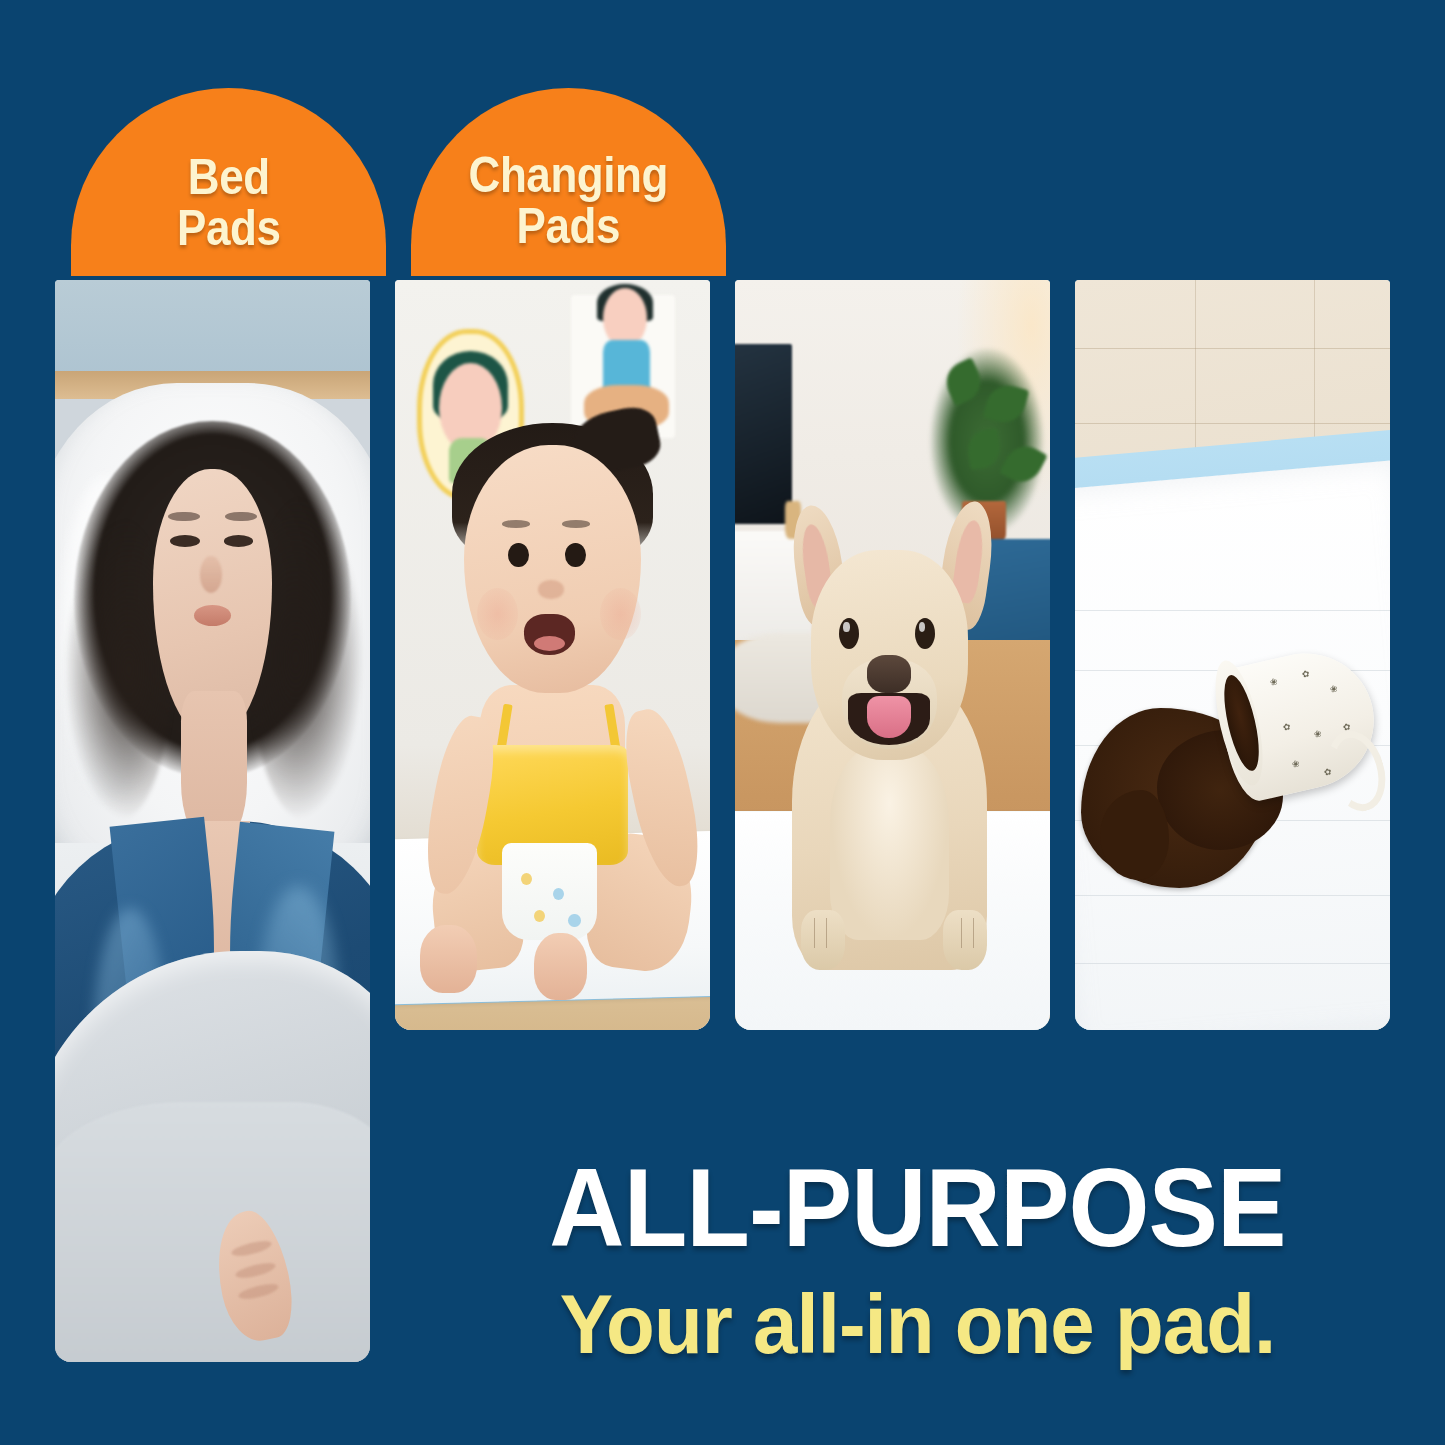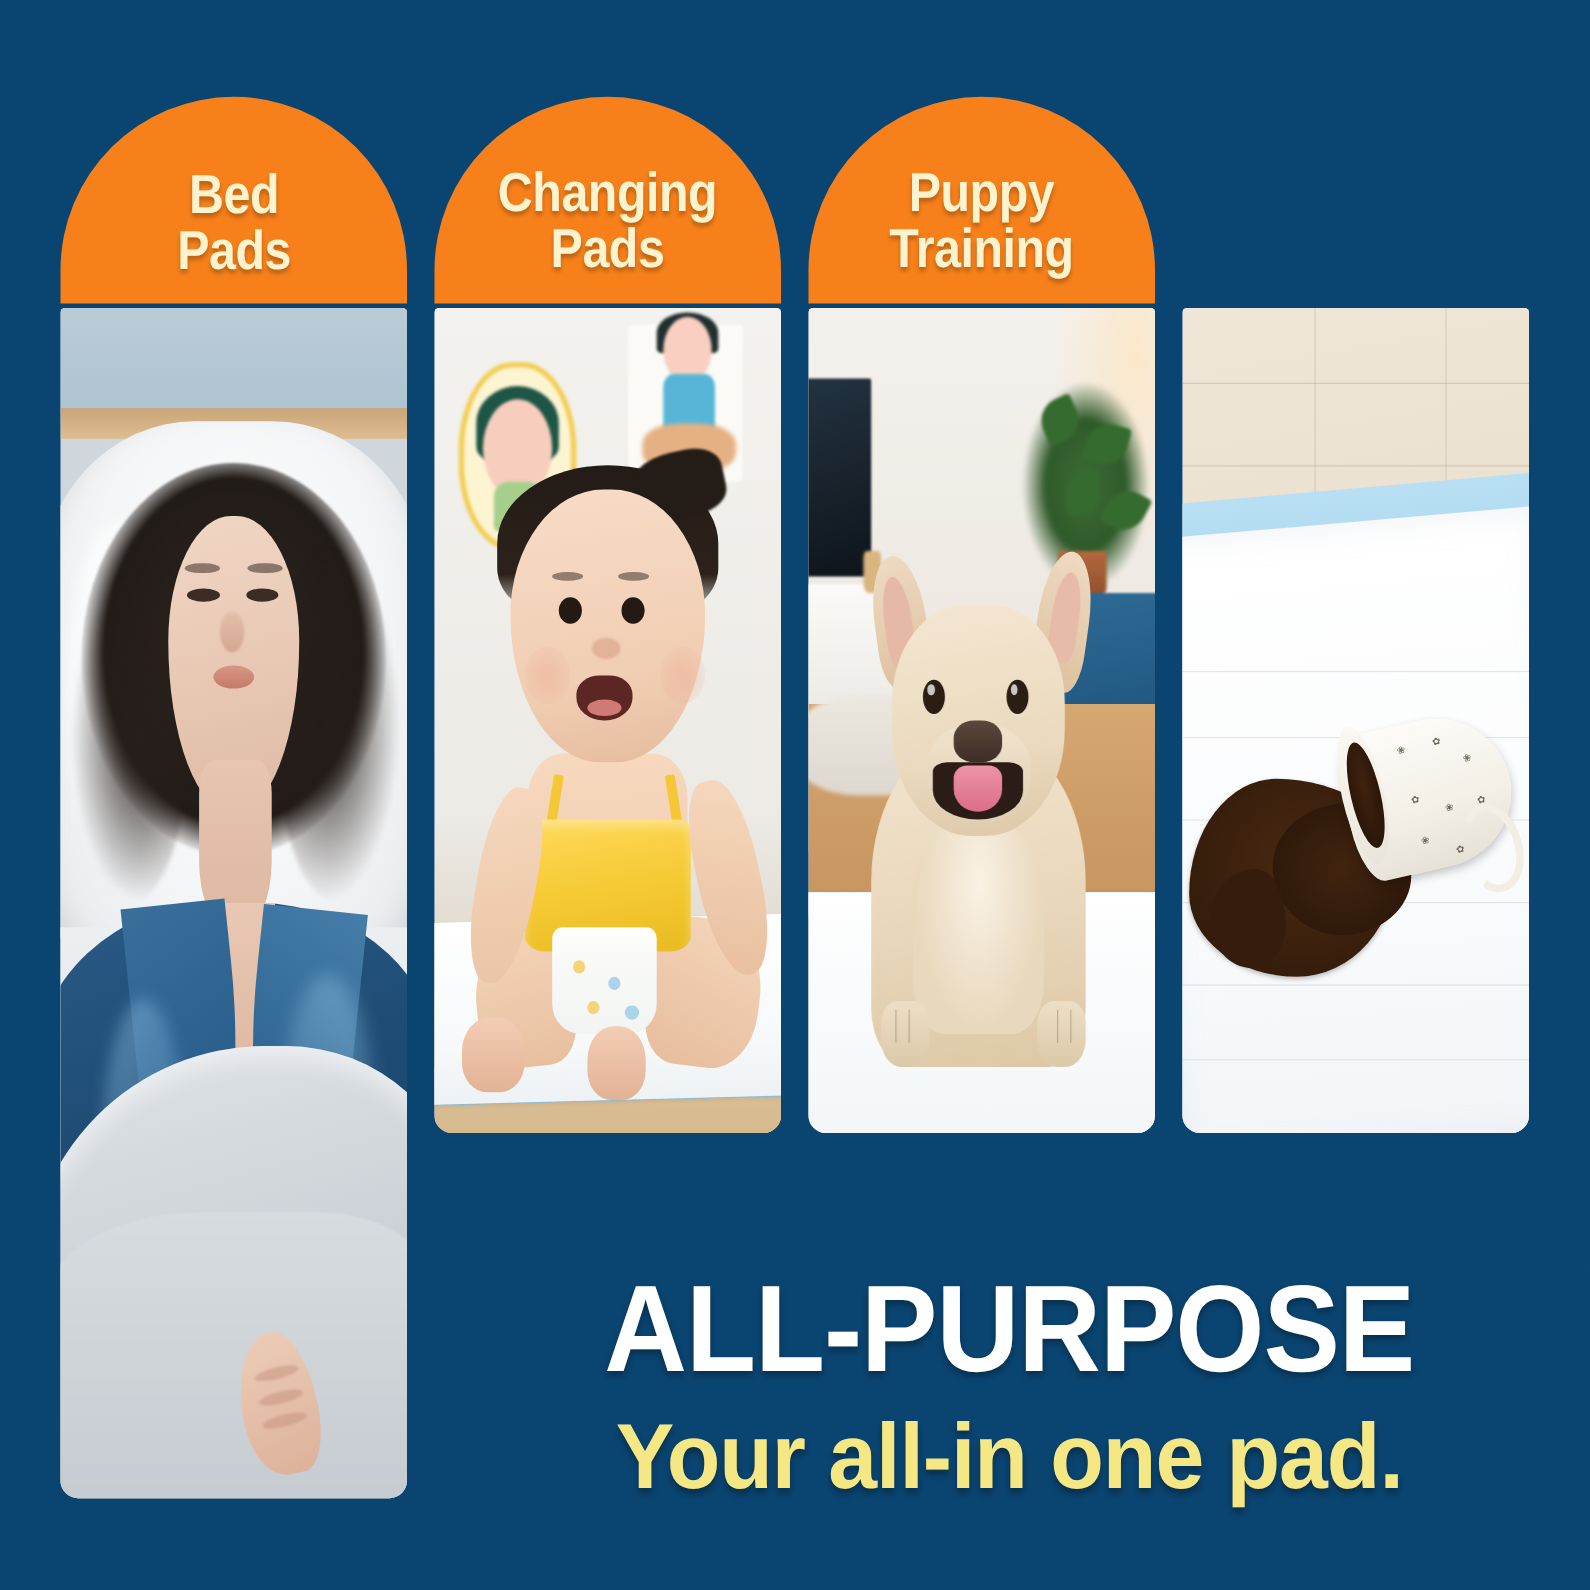--- a/index.html
+++ b/index.html
@@ -8,21 +8,21 @@
     background:#0a4470;
     font-family:"Liberation Sans", sans-serif;
     overflow:hidden;
     position:relative;
   }
   .stage{position:absolute;inset:0;background:#0a4470;}
 
   
   .col{position:absolute;top:88px;}
   .col .cap{
-    position:absolute;left:0;top:0;width:100%;
+    position:absolute;left:16px;top:0;width:100%;
     background:#f7801a;
     border-radius:158px 158px 0 0;
     box-sizing:border-box;
     display:flex;align-items:center;justify-content:center;
     text-align:center;
   }
   .cap .cap-txt{
     color:#fdf4cf;
     font-weight:bold;
     letter-spacing:-0.5px;
@@ -400,24 +400,20 @@
         <div class="dot" style="left:55%;top:84.5%;width:4%;height:1.8%;background:#a9d4ea;"></div>
         <div class="armL"></div>
           <div class="armR"></div>
         <div class="footL"></div>
           <div class="footR"></div>
       </div>
     </div>
   </div>
 
   <div class="col" style="left:735px;width:315px;height:942px;">
-    <div class="cap" style="height:188px;padding-top:38px;">
-      <span class="cap-txt" style="font-size:50px;">Puppy
-Training</span>
-    </div>
     <div class="photo p3" style="top:192px;width:315px;height:750px;">
       <div class="inner">
         <div class="wall"></div>
           <div class="warm"></div>
         <div class="tv"></div>
           <div class="cabinet"></div>
           <div class="cablegs"></div>
           <div class="vase"></div>
         <div class="plant"></div>
         <div class="leaf" style="right:22%;top:11%;width:11%;height:5%;transform:rotate(-25deg);"></div>

